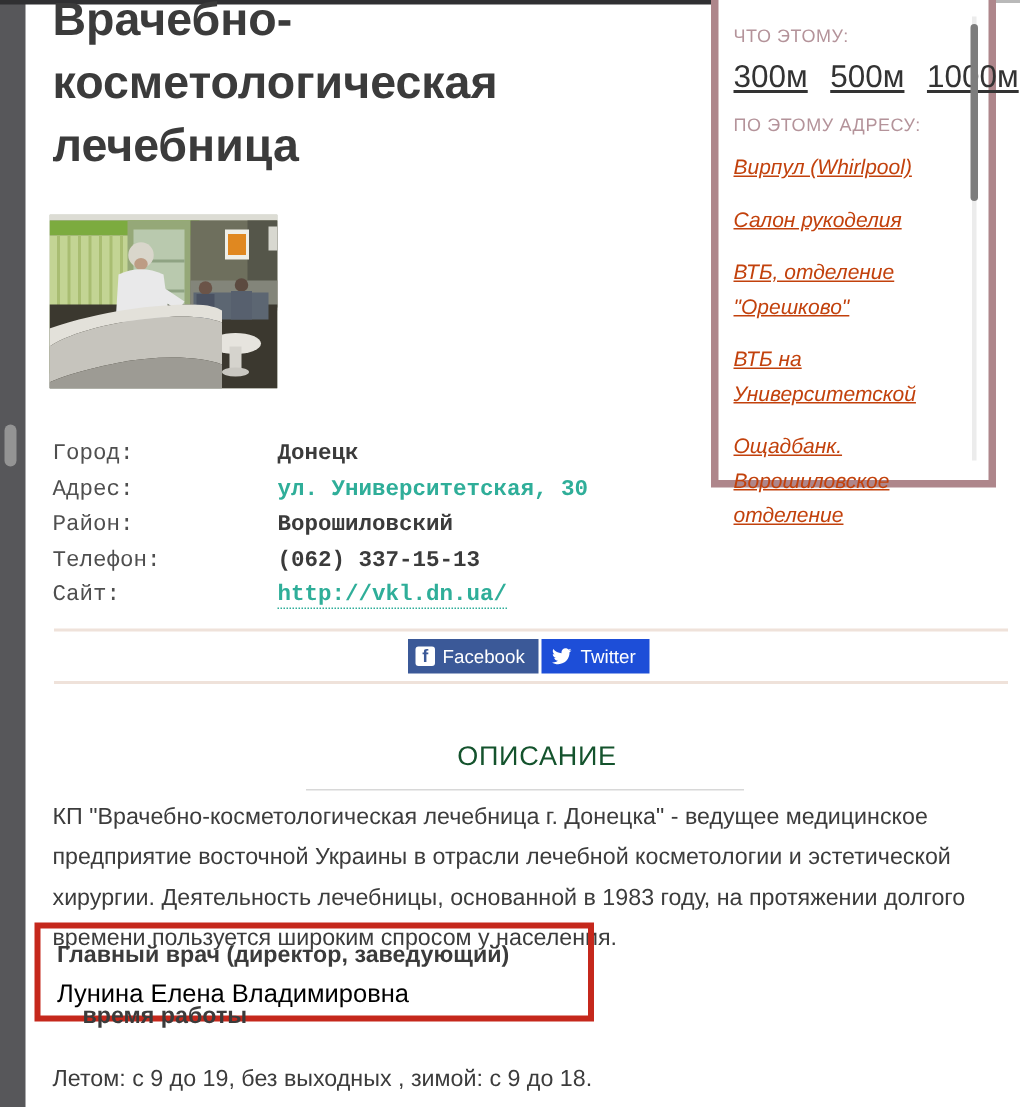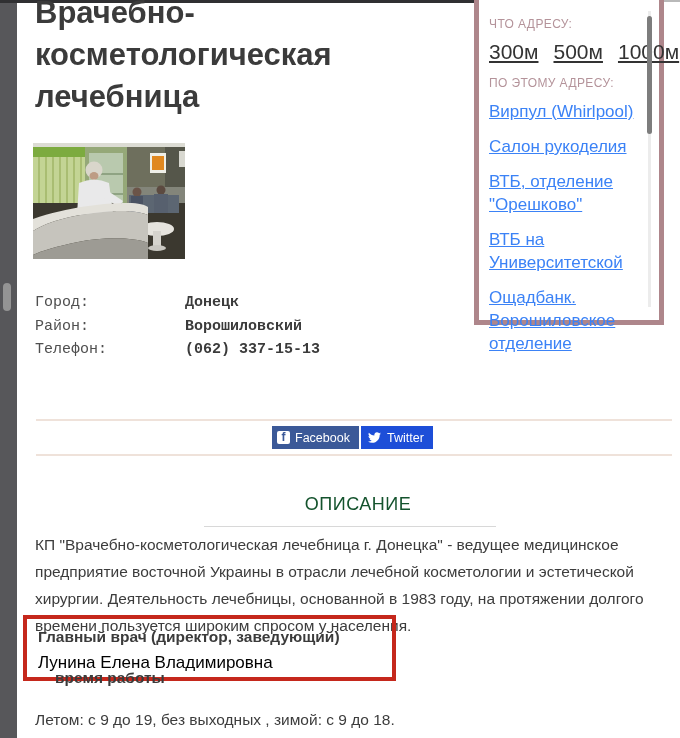--- a/index.html
+++ b/index.html
@@ -61,22 +61,22 @@
 
   .hours-heading { position:absolute; left:35px; top:669px; font-size:15.5px; font-weight:bold;margin-left:20px; }
   .hours-text { position:absolute; left:35px; top:711px; font-size:15.5px; color:#3c3c3c; }
 
   
   .sidebar { position:absolute; left:474px; top:-10px; width:190px; height:335px;
     border:5px solid #ae868b; background:#fff; padding:22px 10px 0 10px; }
   .sb-label { font-size:12px; color:#b4939a; letter-spacing:0.4px; margin-bottom:9px; }
   .sb-nearby { display:flex; gap:15px; margin-bottom:12px; }
   .sb-nearby a { font-size:21px; color:#333; text-decoration:underline; cursor:pointer; }
-  .sb-addr a { display:block; font-size:17px; line-height:23px; color:#3b82f6;
-    text-decoration:underline; margin:10px 0 12px 0; cursor:pointer; width:158px; }
+  .sb-addr a { display:block; font-size:14px; line-height:23px; color:#c2410c;
+    text-decoration:underline; margin:10px 0 12px 0; cursor:pointer; width:158px;font-style:italic; }
   .sb-track { position:absolute; right:8px; top:16px; width:3px; height:296px; background:#ececec; }
   .sb-thumb { position:absolute; right:7px; top:21px; width:5px; height:118px;
     background:#7d7d7d; border-radius:3px; }
 </style>
 </head>
 <body>
 
 <div class="canvas">
 
   <div class="left-strip">
@@ -138,26 +138,34 @@
     <path d="M0,88 C15,78 45,71 70,69 C90,67 105,68 115,72 L115,100 C100,94 70,94 45,99 C25,103 8,108 0,112 Z" fill="#c6c4bd"></path>
     <path d="M0,112 C8,108 25,103 45,99 C70,94 100,94 115,100 L115,116 L0,116 Z" fill="#9d9b94"></path>
   </svg>
 
   <div class="info">
     <div class="info-row">
       <span class="info-label">Город:</span>
       <span class="info-value">Донецк</span>
     </div>
     <div class="info-row">
+      <span class="info-label">Адрес:</span>
+      <a class="info-value link">ул. Университетская, 30</a>
+    </div>
+    <div class="info-row">
       <span class="info-label">Район:</span>
       <span class="info-value">Ворошиловский</span>
     </div>
     <div class="info-row">
       <span class="info-label">Телефон:</span>
       <span class="info-value">(062) 337-15-13</span>
+    </div>
+    <div class="info-row">
+      <span class="info-label">Сайт:</span>
+      <a class="info-value link-dotted">http://vkl.dn.ua/</a>
     </div>
   </div>
 
   <div class="hr hr1"></div>
 
   <div class="btn-fb">
     <span class="fb-sq">f</span>
     <span>Facebook</span>
   </div>
   <div class="btn-tw">
@@ -175,21 +183,21 @@
 
   <div class="red-box">
     <div class="director-title">Главный врач (директор, заведующий)</div>
     <div class="director-name">Лунина Елена Владимировна</div>
   </div>
 
   <div class="hours-heading">время работы</div>
   <div class="hours-text">Летом: с 9 до 19, без выходных , зимой: с 9 до 18.</div>
 
   <div class="sidebar">
-    <div class="sb-label">ЧТО АДРЕСУ:</div>
+    <div class="sb-label">ЧТО ЭТОМУ:</div>
     <div class="sb-nearby">
         <a>300м</a>
         <a>500м</a>
         <a>1000м</a>
       </div>
     <div class="sb-label">ПО ЭТОМУ АДРЕСУ:</div>
     <div class="sb-addr">
         <a>Вирпул (Whirlpool)</a>
         <a>Салон рукоделия</a>
         <a>ВТБ, отделение "Орешково"</a>

